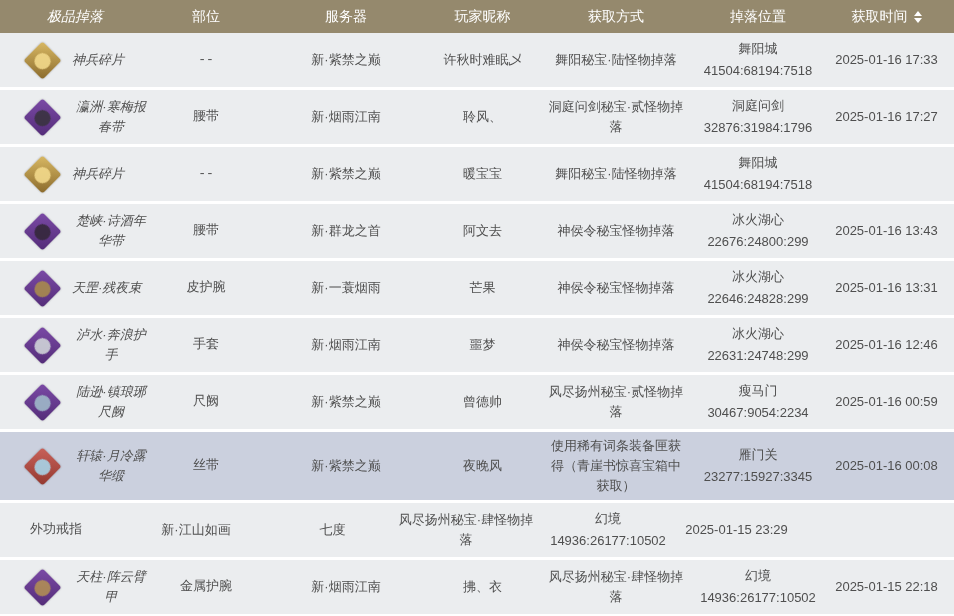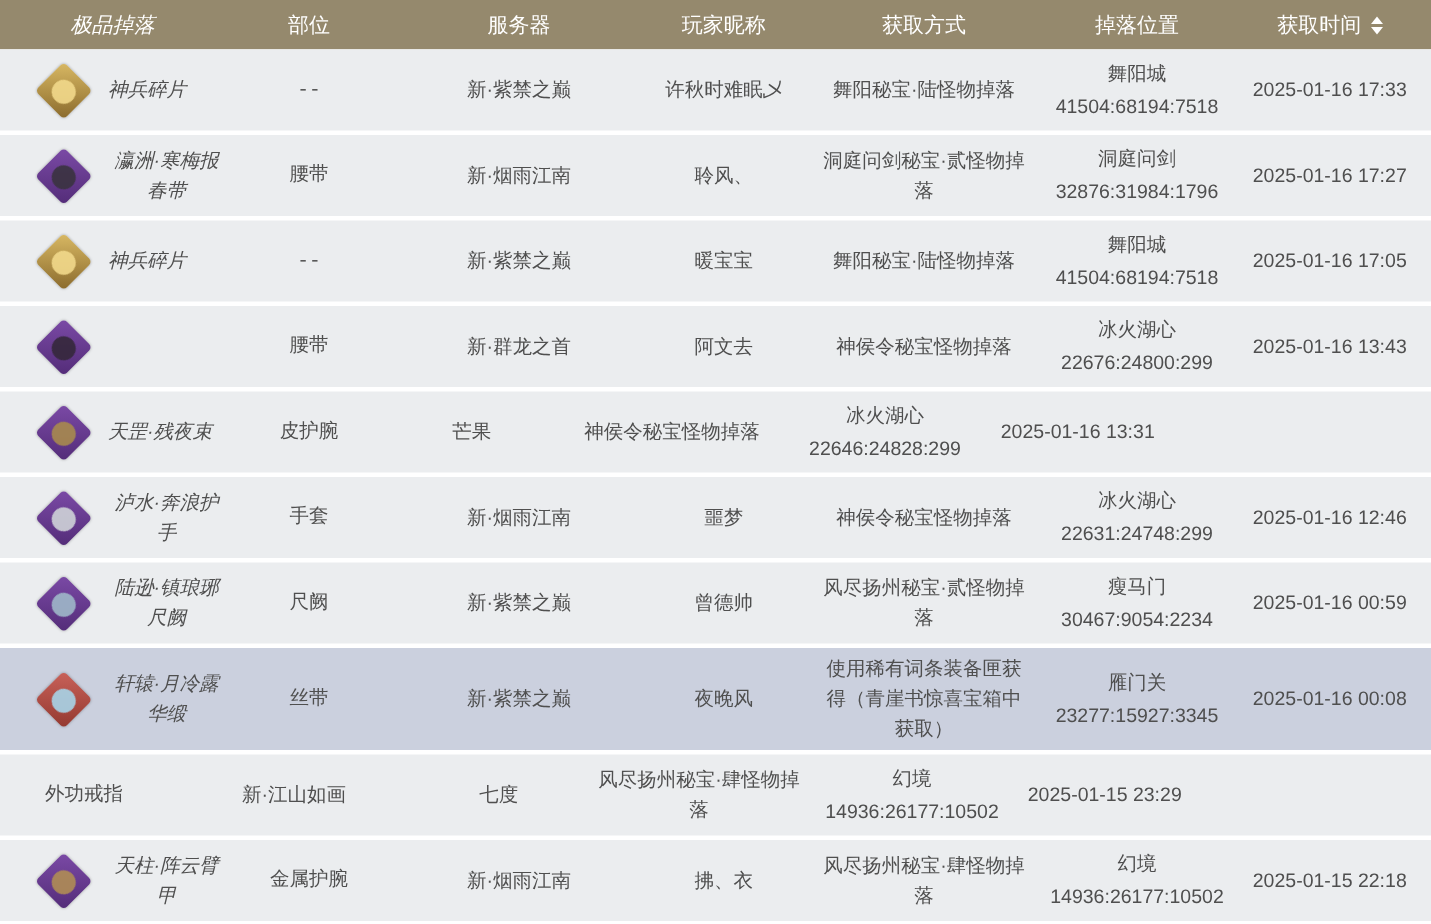--- a/index.html
+++ b/index.html
@@ -129,29 +129,29 @@
       <span class="item-name">神兵碎片</span>
     </div>
     <div class="cell c1">--</div>
     <div class="cell c2">新·紫禁之巅</div>
     <div class="cell c3">暖宝宝</div>
     <div class="cell c4 c-method">舞阳秘宝·陆怪物掉落</div>
     <div class="cell c5 c-location">
       <span>舞阳城</span>
       <span>41504:68194:7518</span>
     </div>
-    <div class="cell c6">2025-01-16 17:05</div>
   </div>
       <div class="row">
     <div class="cell c0 c-item">
       <span class="dia-wrap">
         <span class="diamond" style="background: linear-gradient(135deg, rgb(123, 74, 166), rgb(83, 44, 120));">
               <span class="inner" style="background: rgb(53, 40, 59);"></span>
             </span>
       </span>
+      <span class="item-name">楚峡·诗酒年华带</span>
     </div>
     <div class="cell c1">腰带</div>
     <div class="cell c2">新·群龙之首</div>
     <div class="cell c3">阿文去</div>
     <div class="cell c4 c-method">神侯令秘宝怪物掉落</div>
     <div class="cell c5 c-location">
       <span>冰火湖心</span>
       <span>22676:24800:299</span>
     </div>
     <div class="cell c6">2025-01-16 13:43</div>
@@ -159,20 +159,21 @@
       <div class="row">
     <div class="cell c0 c-item">
       <span class="dia-wrap">
         <span class="diamond" style="background: linear-gradient(135deg, rgb(123, 74, 166), rgb(83, 44, 120));">
               <span class="inner" style="background: rgb(168, 138, 78);"></span>
             </span>
       </span>
       <span class="item-name">天罡·残夜束</span>
     </div>
     <div class="cell c1">皮护腕</div>
+    <div class="cell c2">新·一蓑烟雨</div>
     <div class="cell c3">芒果</div>
     <div class="cell c4 c-method">神侯令秘宝怪物掉落</div>
     <div class="cell c5 c-location">
       <span>冰火湖心</span>
       <span>22646:24828:299</span>
     </div>
     <div class="cell c6">2025-01-16 13:31</div>
   </div>
       <div class="row">
     <div class="cell c0 c-item">

